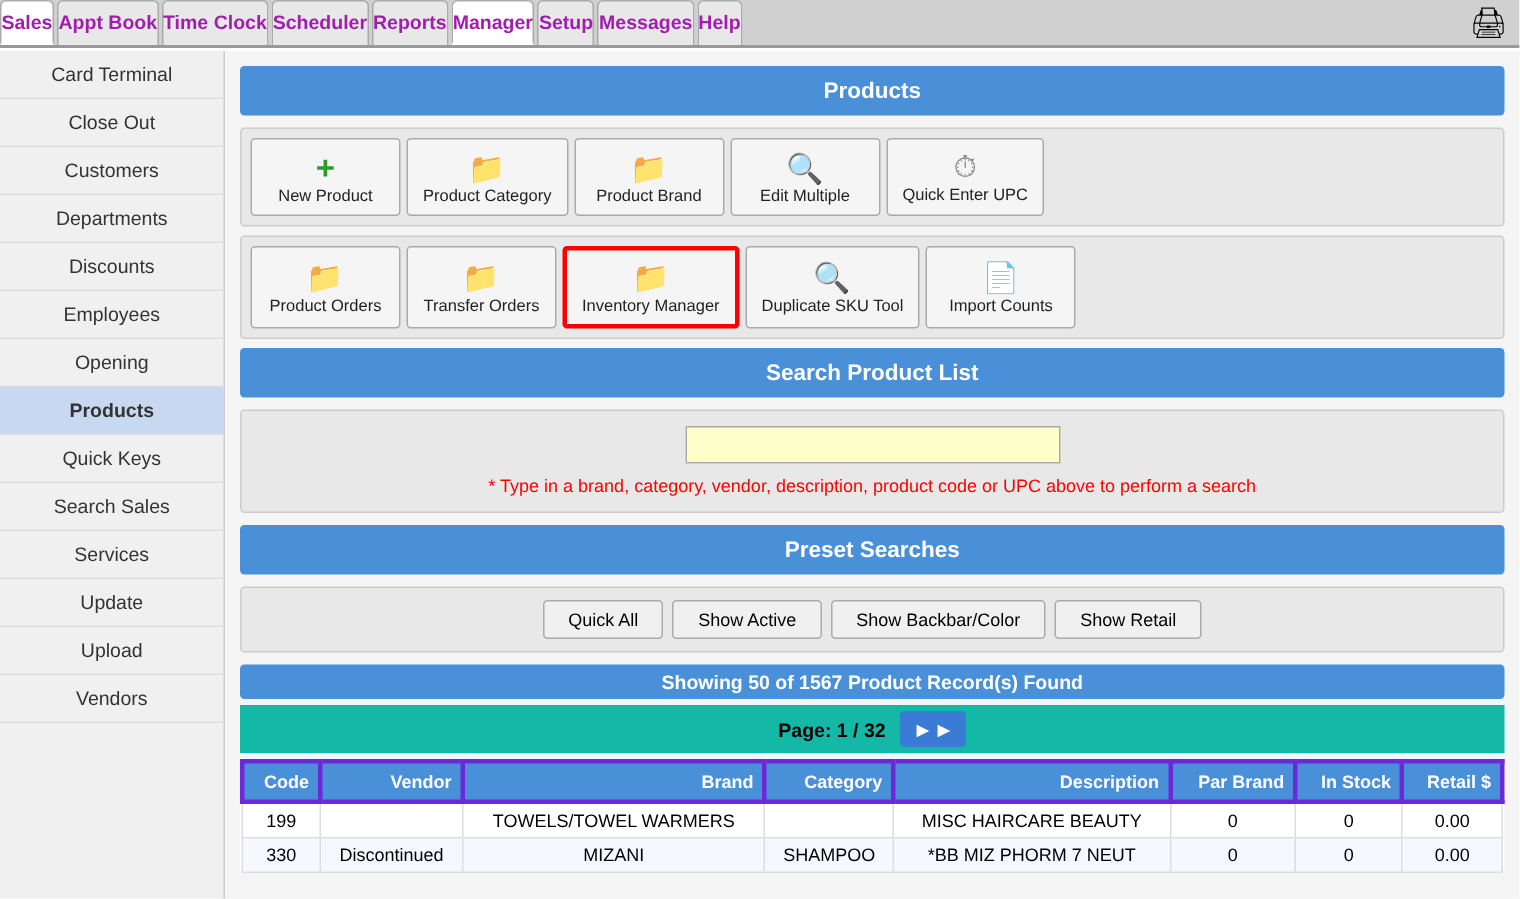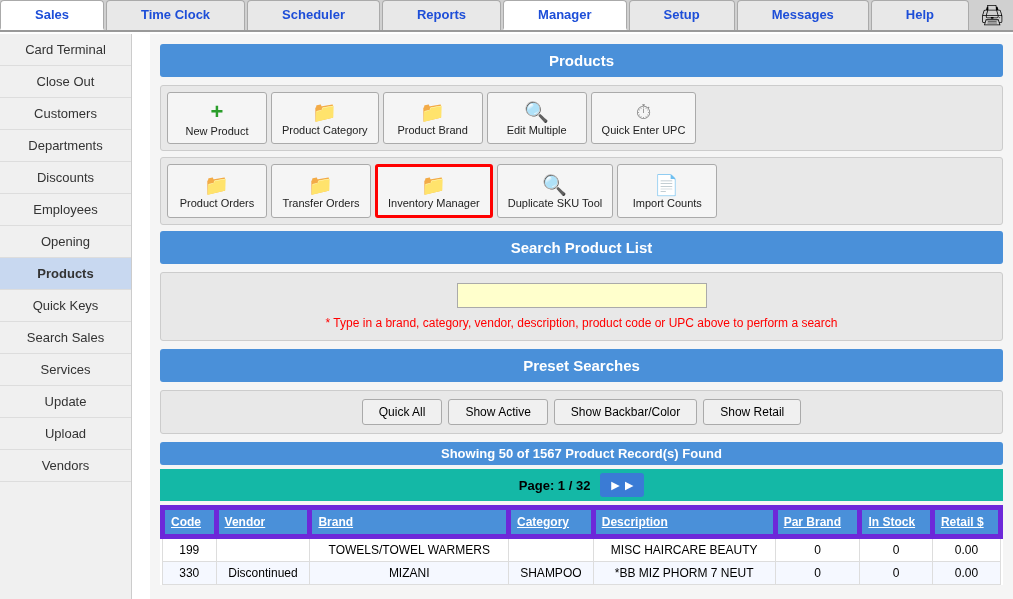--- a/index.html
+++ b/index.html
@@ -1,44 +1,44 @@
 <!DOCTYPE html>
 <html><head>
   <meta charset="utf-8">
   <style>
     * { margin: 0; padding: 0; box-sizing: border-box; }
     body { font-family: Arial, sans-serif; font-size: 12px; background: #fff; width: 1013px; height: 599px; overflow: hidden; }
 
     
     .top-nav { display: flex; background: #d0d0d0; border-bottom: 2px solid #999; }
     .top-nav-tab {
-      padding: 6px 34px;
+      padding: 6px 0;
       border: 1px solid #aaa;
       border-bottom: none;
       background: #e8e8e8;
       cursor: pointer;
       font-size: 13px;
       font-weight: bold;
-      color: #1d4ed8;
+      color: #a21caf;
       margin-right: 2px;
       border-radius: 4px 4px 0 0;
     }
     .top-nav-tab.active {
       background: #fff;
       border-bottom: 2px solid #fff;
       z-index: 1;
     }
     .top-nav-right { margin-left: auto; display: flex; align-items: center; padding-right: 8px; }
 
     
     .sidebar {
       position: absolute;
       top: 34px;
       left: 0;
-      width: 132px;
+      width: 150px;
       bottom: 0;
       background: #f0f0f0;
       border-right: 1px solid #ccc;
       display: flex;
       flex-direction: column;
     }
     .sidebar-item {
       padding: 8px 10px;
       border-bottom: 1px solid #ddd;
       cursor: pointer;
@@ -185,44 +185,44 @@
     .product-table {
       width: 100%;
       border-collapse: collapse;
       font-size: 12px;
       background: white;
     }
     .product-table th {
       background: #4a90d9;
       color: white;
       padding: 5px 6px;
-      text-align: left;
-      border: 5px solid #6d28d9;
-      font-weight: bold;
-      text-decoration: underline;
+      text-align: right;
+      border: 3px solid #6d28d9;
+      font-weight: bold;
     }
     .product-table td {
       padding: 4px 6px;
       border: 1px solid #ddd;
       text-align: center;
     }
     .product-table tr:nth-child(even) td { background: #f5f8ff; }
 
     
     .icon-plus { color: #2a9d2a; font-size: 22px; font-weight: bold; }
     .icon-folder { color: #888; font-size: 20px; }
     .icon-doc { color: #888; font-size: 20px; }
     .icon-magnify { color: #888; font-size: 20px; }
     .icon-clock { color: #888; font-size: 20px; }
   </style>
 </head>
 <body>
 
 <div class="top-nav">
   <div class="top-nav-tab active">Sales</div>
+  <div class="top-nav-tab">Appt Book</div>
   <div class="top-nav-tab">Time Clock</div>
   <div class="top-nav-tab">Scheduler</div>
   <div class="top-nav-tab">Reports</div>
   <div class="top-nav-tab active">Manager</div>
   <div class="top-nav-tab">Setup</div>
   <div class="top-nav-tab">Messages</div>
   <div class="top-nav-tab">Help</div>
   <div class="top-nav-right">
     <span style="font-size:20px; cursor:pointer;">🖨</span>
   </div>

